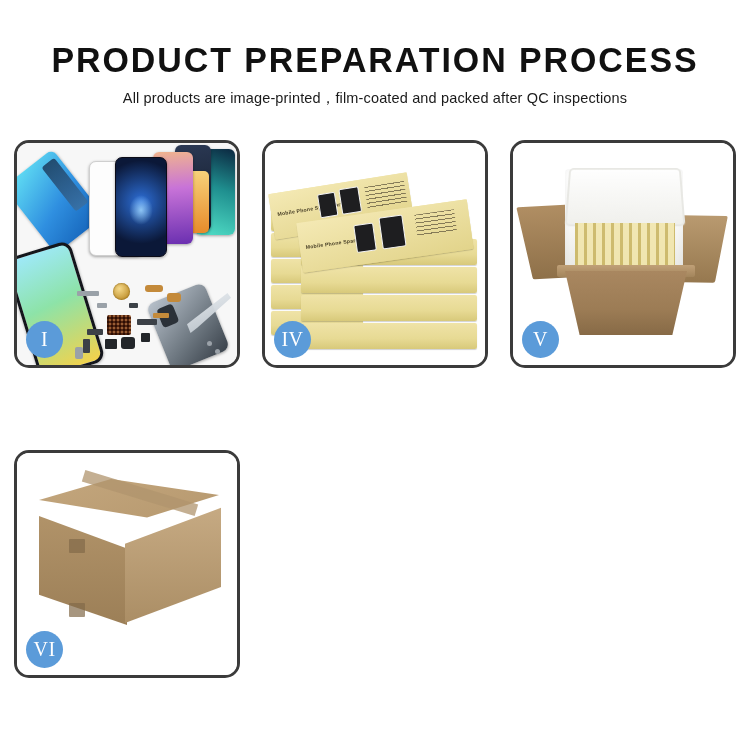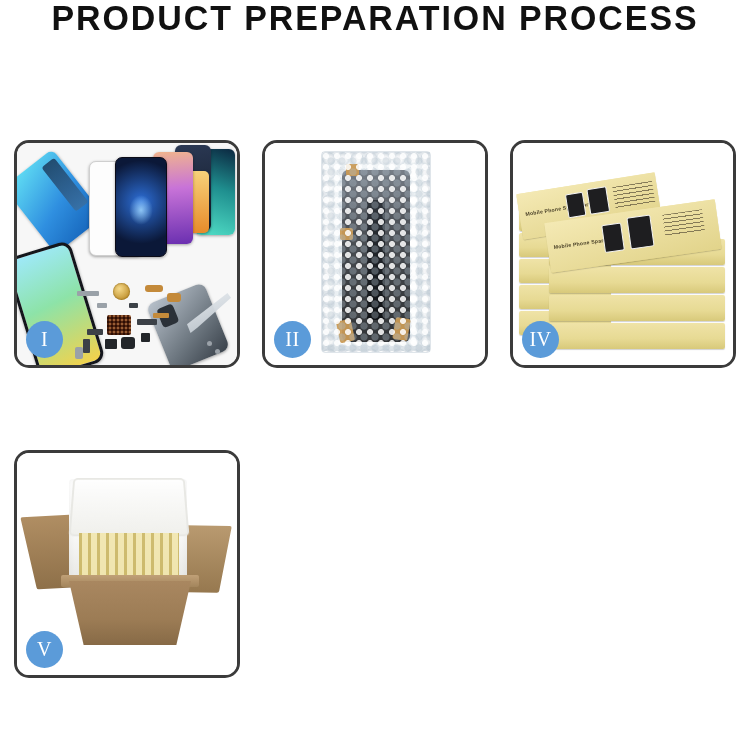--- a/index.html
+++ b/index.html
@@ -13,20 +13,21 @@
     overflow: hidden;
     font-family: "Liberation Sans", sans-serif;
     color: #111;
     position: relative;
   }
 
   
   .header {
     width: 100%;
     text-align: center;
+    padding-top: 42px;
     box-sizing: border-box;
   }
   .main-title {
     font-family: "Liberation Sans", sans-serif;
     font-size: 35px;
     font-weight: 700;
     letter-spacing: 2.0px;
     color: #111111;
     line-height: 1.05;
     margin: 0;
@@ -364,20 +365,21 @@
   .c6-tab{
     position:absolute; width:16px; height:14px; background: rgba(130,105,72,.7);
     border-radius:1px;
   }
 </style>
 </head>
 <body>
 
 <div class="header">
   <h1 class="main-title">PRODUCT PREPARATION PROCESS</h1>
+  <p class="sub-title">All products are image-printed，film-coated and packed after QC inspections</p>
 </div>
 
 <div class="grid">
 
   <div class="panel">
     <div class="panel-scene">
       <div class="p1-bg"></div>
 
       <div class="phone ph-a"></div>
       <div class="phone ph-f"></div>
@@ -404,35 +406,20 @@
       <div class="chip flex" style="left:136px; top:170px; width:16px; height:5px;"></div>
       <div class="chip light" style="left:80px; top:160px; width:10px; height:5px;"></div>
       <div class="chip" style="left:112px; top:160px; width:9px; height:5px;"></div>
       <div class="chip light" style="left:190px; top:198px; width:5px; height:5px; border-radius:50%;"></div>
       <div class="chip light" style="left:198px; top:206px; width:5px; height:5px; border-radius:50%;"></div>
       <div class="tweezer"></div>
     </div>
     <div class="badge">I</div>
   </div>
 
-  <div class="panel">
-    <div class="panel-scene">
-      <div class="p2-bg"></div>
-      <div class="bubble-bag">
-        <div class="inner-part"></div>
-        <div class="inner-strip"></div>
-        <div class="tape" style="left:24px; top:12px;"></div>
-        <div class="tape" style="left:18px; top:76px;"></div>
-        <div class="tape" style="left:16px; top:168px; width:15px; height:22px; transform:rotate(-12deg);"></div>
-        <div class="tape" style="left:72px; top:166px; width:15px; height:22px; transform:rotate(10deg);"></div>
-        <div class="bubbles-overlay"></div>
-      </div>
-    </div>
-    <div class="badge">II</div>
-  </div>
 
 
   <div class="panel">
     <div class="panel-scene">
       <div class="p4-bg"></div>
       <div class="stack">
 
         <div class="sbox" style="left:0px; top:46px; width:92px; height:24px;"></div>
         <div class="sbox" style="left:0px; top:72px; width:92px; height:24px;"></div>
         <div class="sbox" style="left:0px; top:98px; width:92px; height:24px;"></div>
@@ -472,14 +459,26 @@
       <div class="c5-flapR"></div>
       <div class="c5-foam"></div>
       <div class="c5-lid"></div>
       <div class="c5-inner"></div>
       <div class="c5-rim"></div>
       <div class="c5-body"></div>
     </div>
     <div class="badge">V</div>
   </div>
 
+  <div class="panel">
+    <div class="panel-scene">
+      <div class="p6-bg"></div>
+      <div class="c6-top"></div>
+      <div class="c6-tapetop"></div>
+      <div class="c6-left"></div>
+      <div class="c6-right"></div>
+      <div class="c6-tab" style="left:52px; top:86px;"></div>
+      <div class="c6-tab" style="left:52px; top:150px;"></div>
+    </div>
+    <div class="badge">VI</div>
+  </div>
 
 </div>
 
 </body></html>

